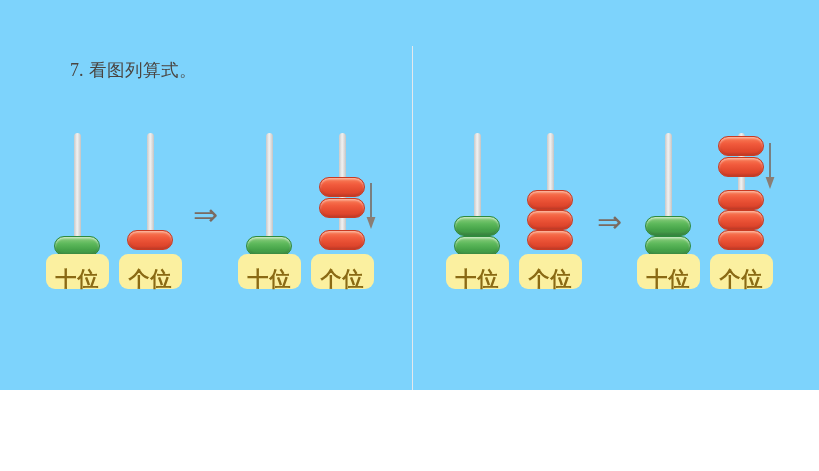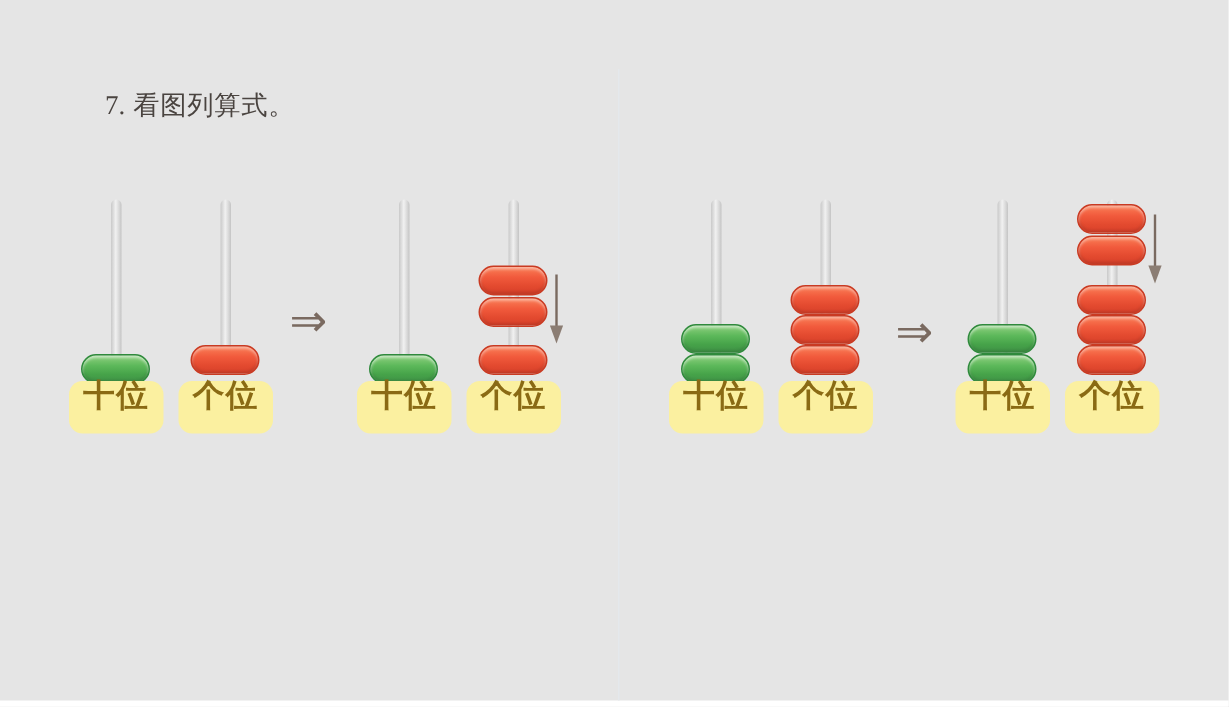--- a/index.html
+++ b/index.html
@@ -13,22 +13,22 @@
     position: relative;
     overflow: hidden;
     font-family: "Liberation Sans", "DejaVu Sans", sans-serif;
   }
 
   
   #page {
     position: absolute;
     left: 0; top: 0;
     width: 819px;
-    height: 467px;
-    background: #e5e5e5;
+    height: 390px;
+    background: #7dd3fc;
   }
 
   
   .divider {
     position: absolute;
     top: 46px;
     bottom: 0;
     width: 1px;
     background: #e4e8ec;
   }
@@ -59,21 +59,21 @@
     position: absolute;
   }
 
   
   .plate {
     position: absolute;
     background: #fbf0a0;
     border-radius: 9px;
     box-sizing: border-box;
     display: flex;
-    align-items: flex-start;
+    align-items: flex-end;
     justify-content: center;
   }
   .plate-label {
     font-size: 21px;
     font-weight: 700;
     color: #8a6a14;
     letter-spacing: 1px;
     line-height: 1;
     white-space: nowrap;
     transform: translateY(-0.5px);

